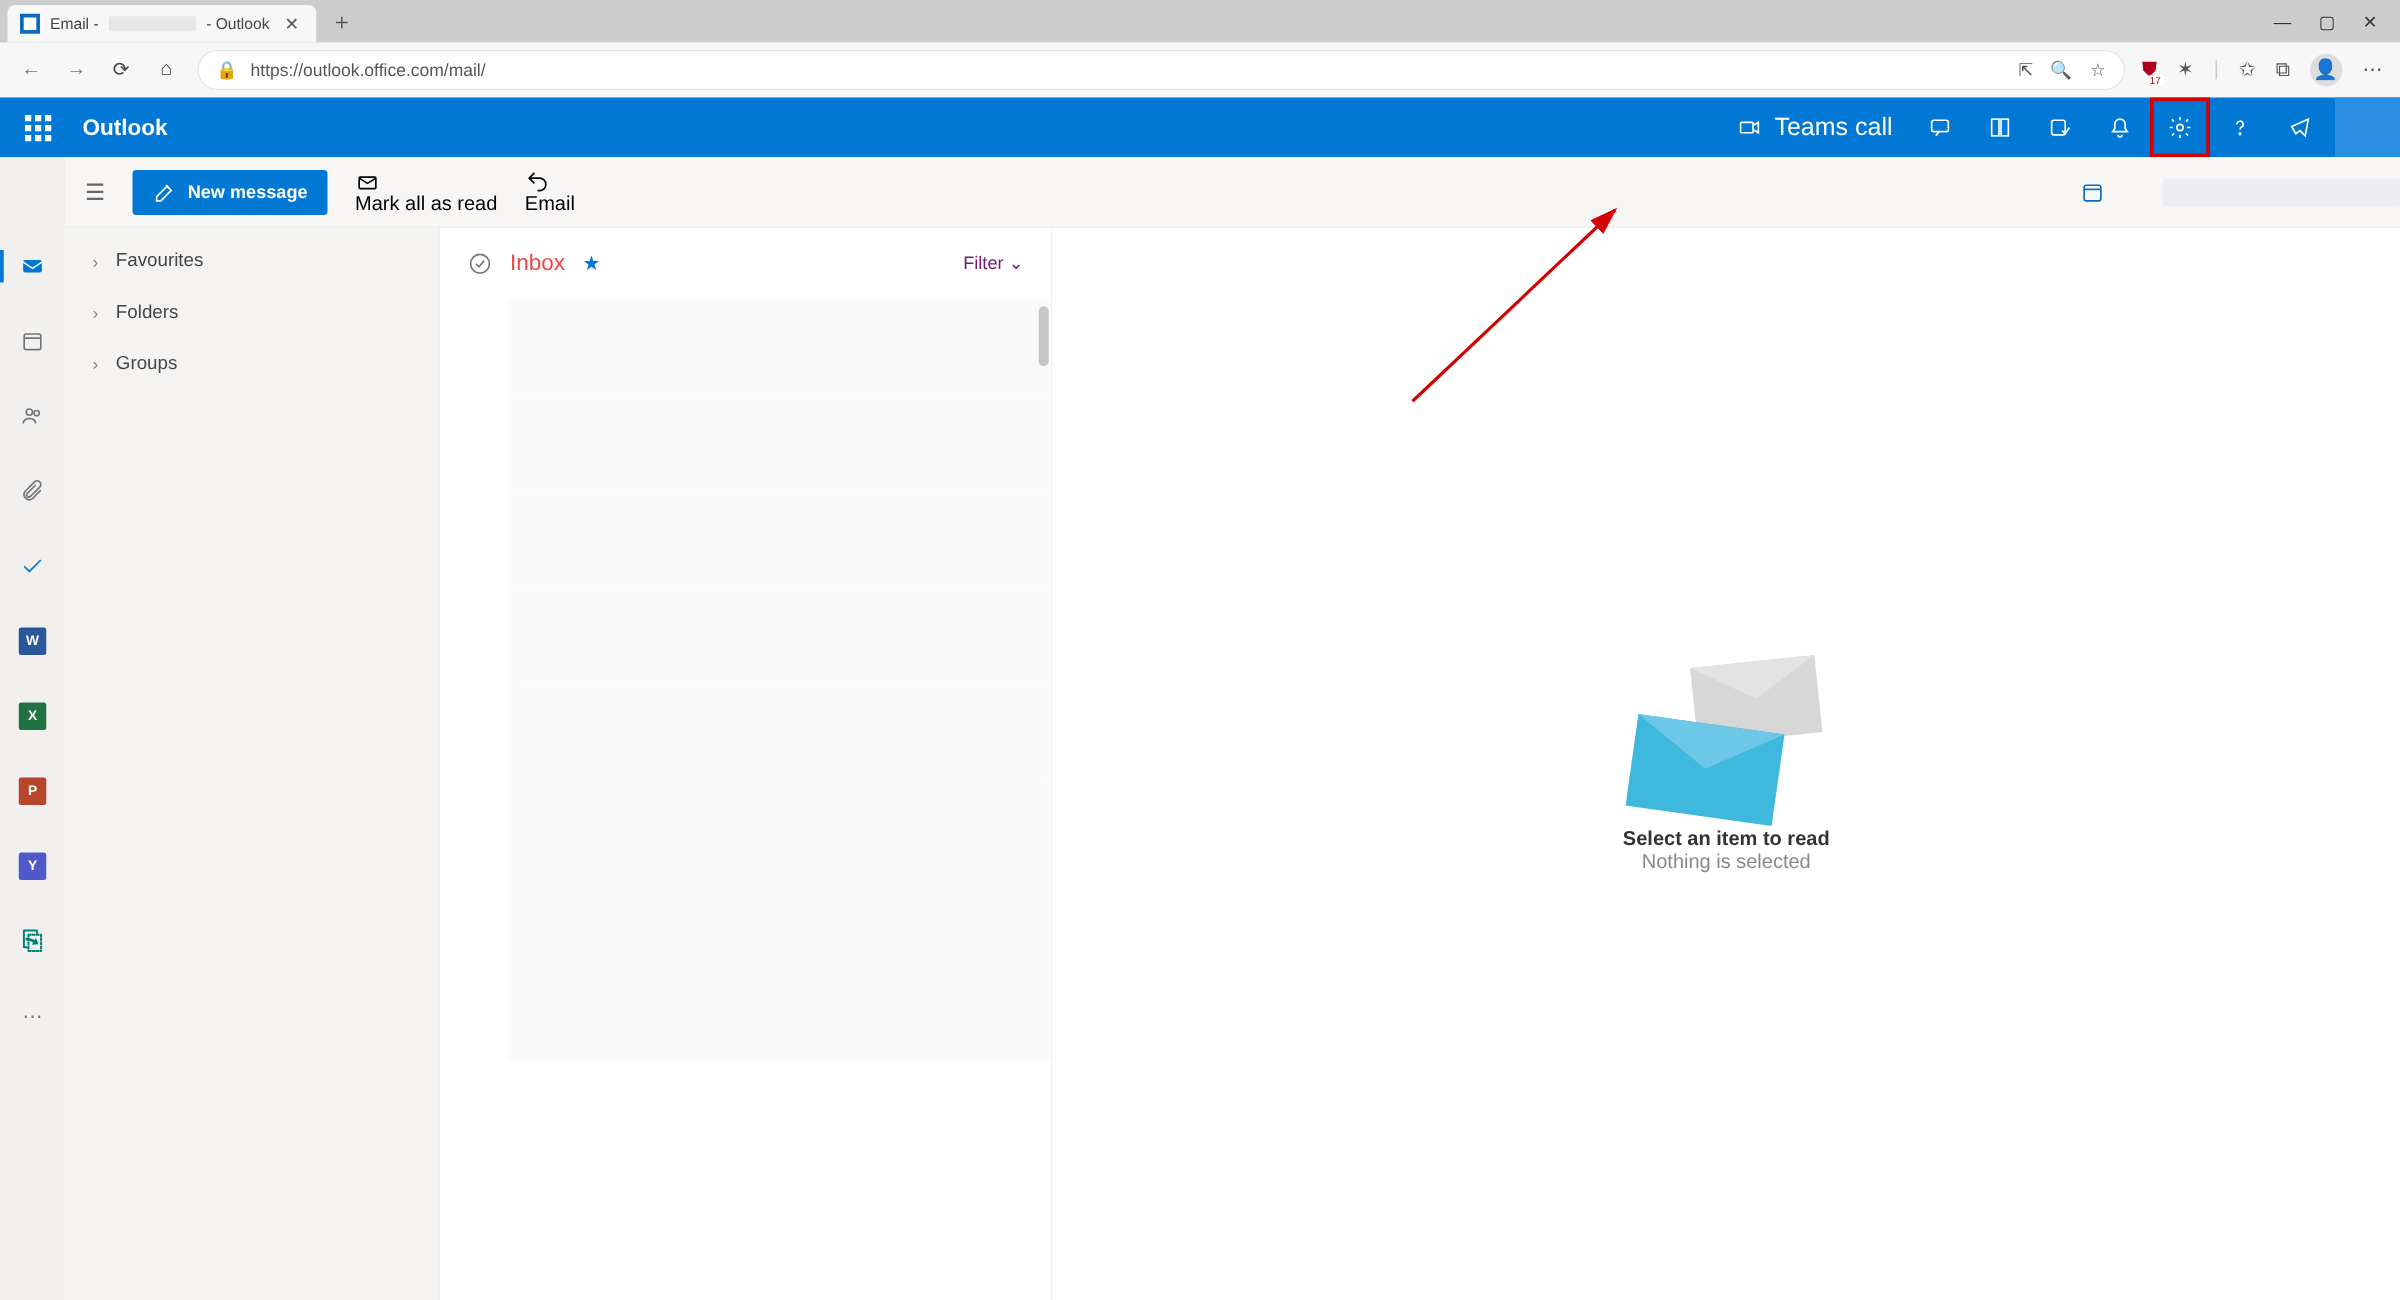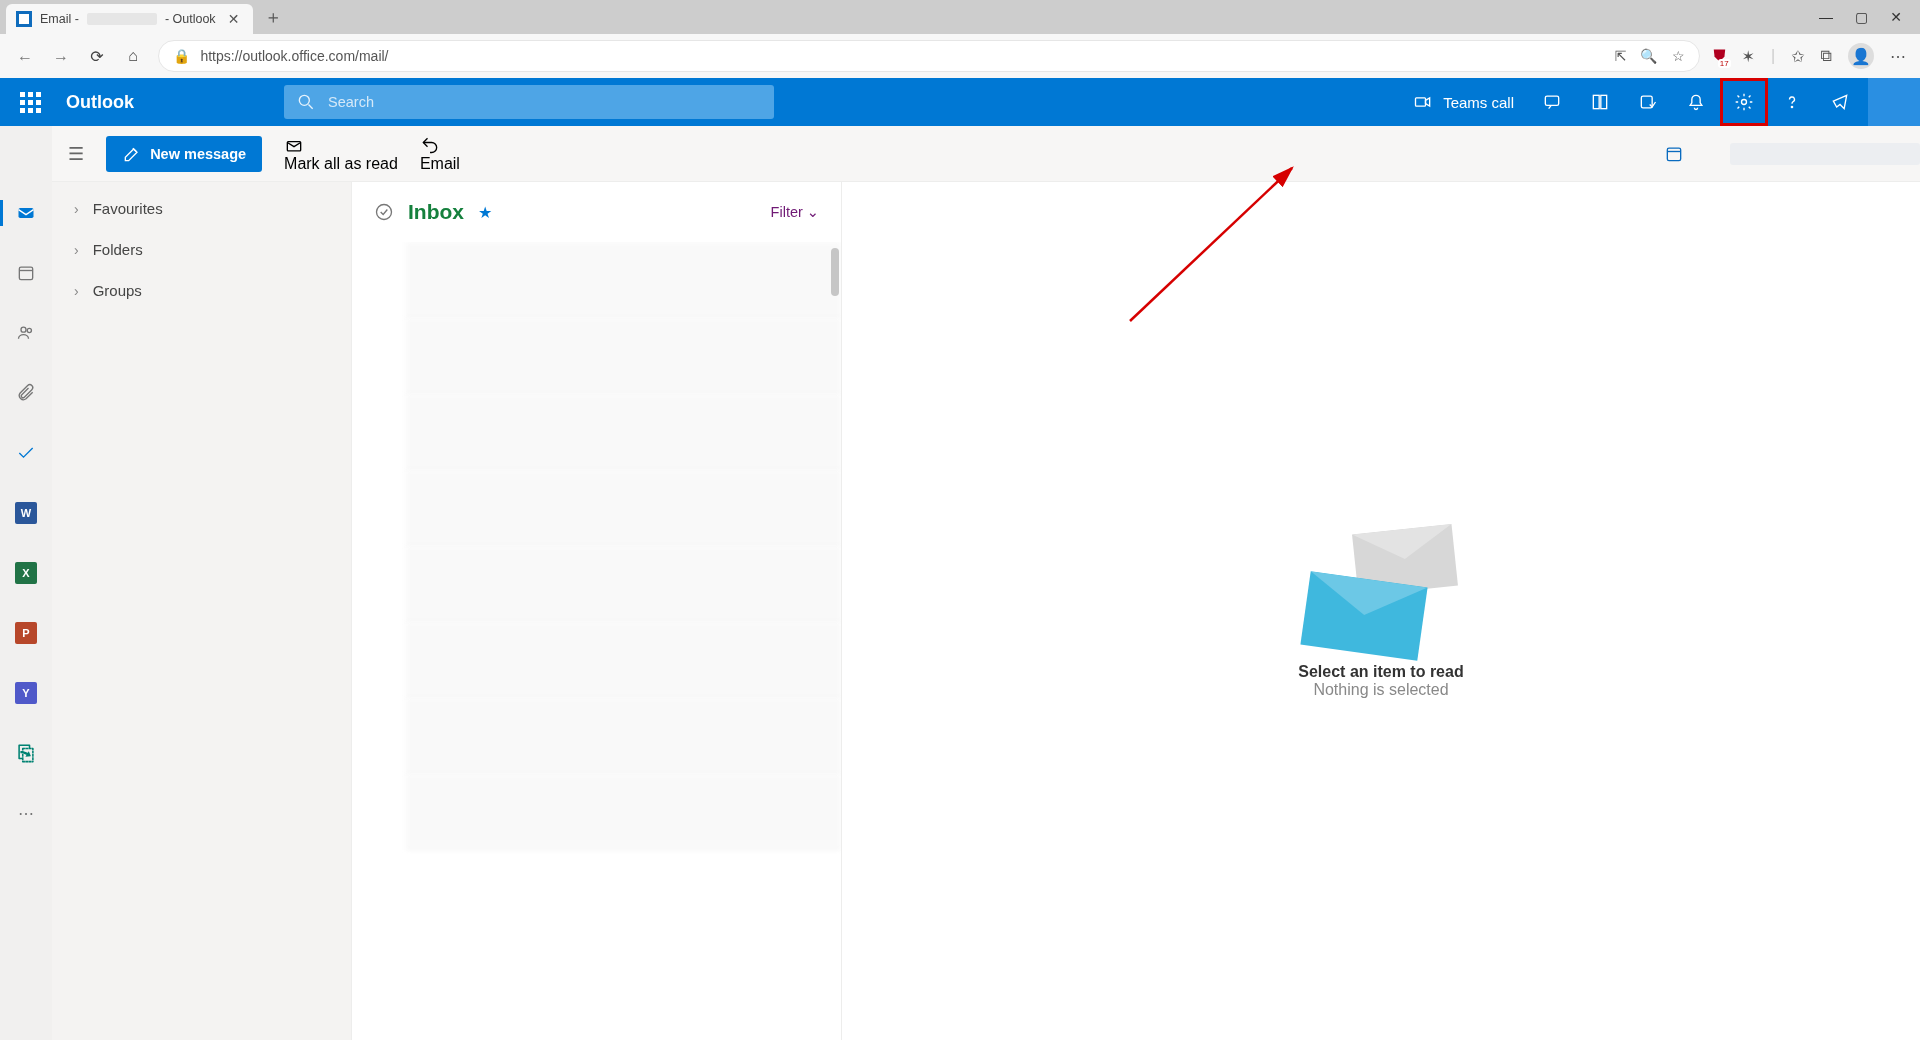--- a/index.html
+++ b/index.html
@@ -31,21 +31,21 @@
   .app-bar { display:flex; align-items:center; height:48px; background:#0078d4; color:#fff; padding-left:16px;justify-content:center; }
   .waffle { width:28px; height:28px; display:grid; grid-template-columns:repeat(3,5px); grid-template-rows:repeat(3,5px); gap:3px; place-content:center;}
   .waffle span{ background:#fff; width:5px; height:5px;}
   .app-logo { font-size:18px; font-weight:600; margin-left:22px;}
   .search-wrap { margin-left:150px; }
   .search { display:flex; align-items:center; width:490px; height:34px; background:#4ea5e6; border-radius:3px; padding:0 12px; gap:12px; color:#e7f3fc; font-size:14.5px;}
   .search input{ background:transparent; border:0; outline:0; color:#eaf4fc; font-size:14.5px; flex:1;}
   .search input::placeholder{ color:#d5e9f8; }
   .app-bar-right{ margin-left:auto; display:flex; align-items:center; gap:0; }
   .app-bar-right .slot{ width:48px; height:48px; display:flex; align-items:center; justify-content:center;}
-  .teams-call{ display:flex; align-items:center; gap:10px; padding:0 14px; font-size:15px;}
+  .teams-call{ display:flex; align-items:center; gap:10px; padding:0 14px; font-size:20px;}
   .gear-highlight { outline:3px solid #d60000; outline-offset:-3px;}
   .acct-block{ width:52px; height:48px; background:#2a8fe2; margin-left:4px;}
 
   
   .arrow-svg{ position:absolute; left:0; top:0; pointer-events:none; z-index:50;}
 
   
   .app-body{ position:relative; display:flex; height:calc(1040px - 34px - 44px - 48px); background:#faf9f8;}
 
   .rail{ width:52px; background:#f1f0ef; display:flex; flex-direction:column; align-items:center; padding-top:14px; gap:26px;}
@@ -60,21 +60,21 @@
   .toolbar2-strip{ position:absolute; left:52px; right:0; top:0; height:56px; display:flex; align-items:center; padding-left:16px; gap:22px; background:#f7f6f5; border-bottom:1px solid #ededec; z-index:2;}
   .toolbar2-strip .right{ margin-left:auto; padding-right:24px;}
   .redact2{ width:190px; height:22px; background:#eceef1; border-radius:3px;}
 
   .nav-list{ padding-top:6px; }
   .nav-item{ display:flex; align-items:center; gap:14px; padding:12px 22px; font-size:15px; color:#454545;}
   .chev{ color:#888; font-size:14px;}
 
   .message-pane{ width:490px; background:#fff; display:flex; flex-direction:column; border-right:1px solid #ededec;}
   .msg-header{ display:flex; align-items:center; padding:18px 22px; gap:14px;}
-  .msg-header h2{ font-size:21px; font-weight:700; color:#15803d;}
+  .msg-header h2{ font-size:18px; font-weight:400; color:#ef4444;}
   .star{ color:#0078d4;}
   .filter{ margin-left:auto; color:#701a75; font-size:14.5px;}
   .msg-list{ flex:1; overflow:hidden; position:relative; padding-left:54px;}
   .msg-item{ border-bottom:1px solid #f0f0f0; height:76px; background:#f9f9f9; filter:blur(2px);}
   .msg-scroll-thumb{ position:absolute; right:2px; top:6px; width:8px; height:48px; background:#c6c6c6; border-radius:4px;}
 
   .reading-pane{ flex:1; background:#fff; display:flex; flex-direction:column; align-items:center; justify-content:center; }
   .env-graphic{ width:160px; height:140px; position:relative;}
   .env-back{ position:absolute; right:6px; top:6px; width:100px; height:62px; background:#d7d7d7; transform:rotate(-6deg); }
   .env-back::before{content:"";position:absolute;left:0;right:0;top:0;height:30px;background:#e3e3e3;clip-path:polygon(0 0,100% 0,50% 100%);}
@@ -137,29 +137,20 @@
       <span></span>
       <span></span>
       <span></span>
       <span></span>
       <span></span>
       <span></span>
       <span></span>
       <span></span>
   </div>
   <div class="app-logo">Outlook</div>
-  <div class="search-wrap">
-    <div class="search">
-      <svg class="ico" viewBox="0 0 24 24">
-          <circle cx="10" cy="10" r="6"></circle>
-          <line x1="15" y1="15" x2="20" y2="20"></line>
-        </svg>
-      <input placeholder="Search" style="">
-    </div>
-  </div>
   <div class="app-bar-right">
     <div class="teams-call">
       <svg class="ico" viewBox="0 0 24 24">
           <rect x="3" y="7" width="12" height="10" rx="1"></rect>
           <path d="M15 10l5-3v10l-5-3z"></path>
         </svg>
       <span>Teams call</span>
     </div>
     <div class="slot">
         <svg class="ico" viewBox="0 0 24 24">

